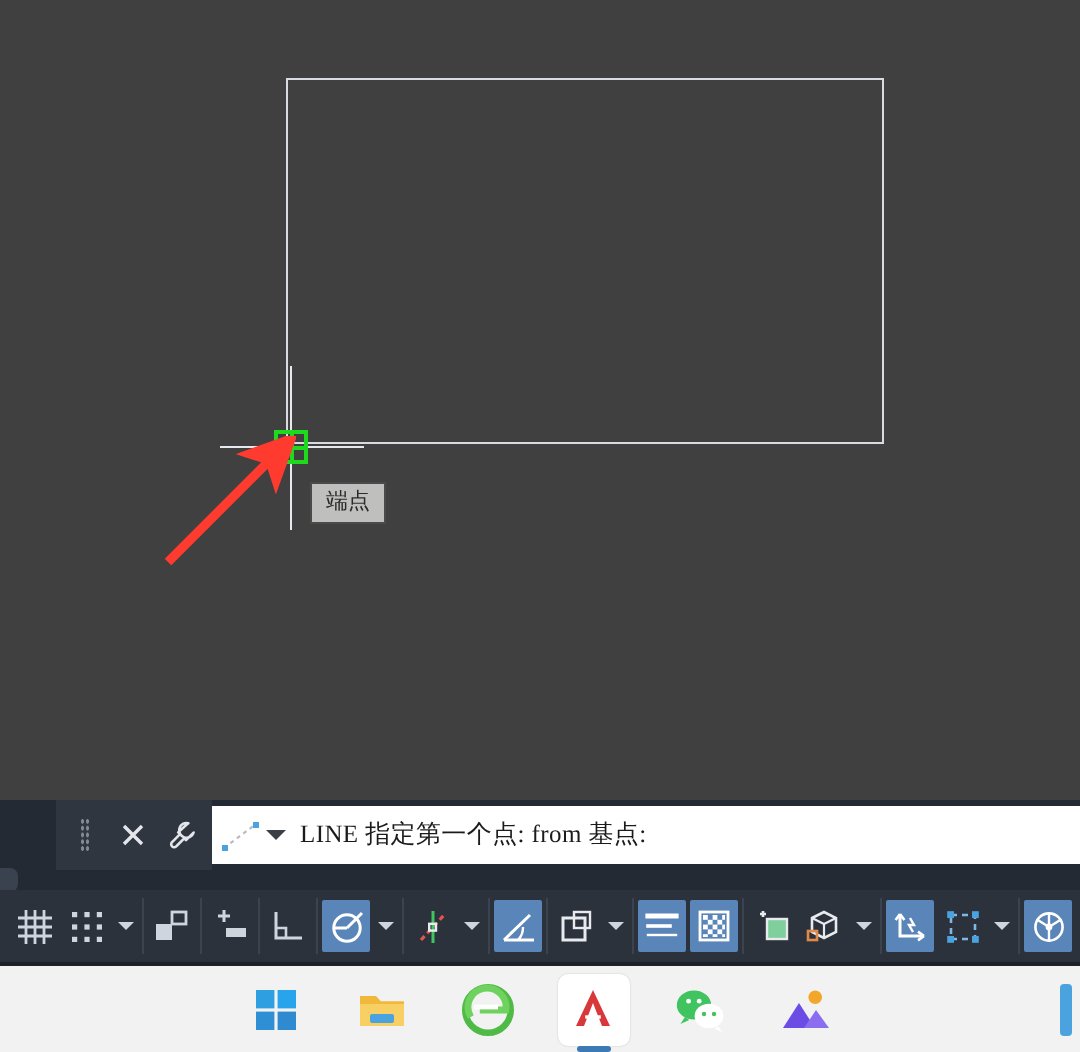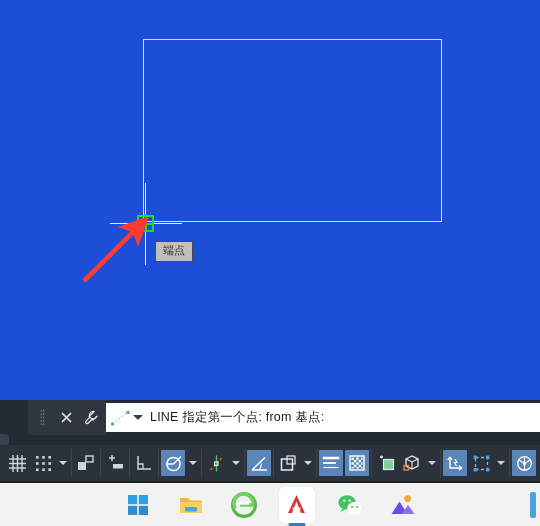--- a/index.html
+++ b/index.html
@@ -13,21 +13,21 @@
     position: relative;
     width: 540px; height: 526px;
     background: #242a33;
   }
 
   
   #canvas {
     position: absolute;
     left: 0; top: 0;
     width: 540px; height: 400px;
-    background: #1d4ed8;
+    background: #404040;
     overflow: hidden;
   }
 
   
   .rect-shape {
     position: absolute;
     border: 1px solid #d8dce2;
     background: transparent;
   }
 
@@ -110,21 +110,21 @@
   .cmd-caret {
     width: 0; height: 0;
     border-left: 5px solid transparent;
     border-right: 5px solid transparent;
     border-top: 5px solid #3b3f46;
     margin-right: 7px;
   }
   .cmd-text {
     color: #1b1b1b;
     font-size: 12.5px;
-    font-family: Liberation Sans, sans-serif;
+    font-family: Liberation Serif, serif;
     white-space: nowrap;
     letter-spacing: .2px;
   }
 
   
   #statusbar {
     position: absolute;
     left: 0; top: 445px;
     width: 540px; height: 36px;
     background: #2b323c;

